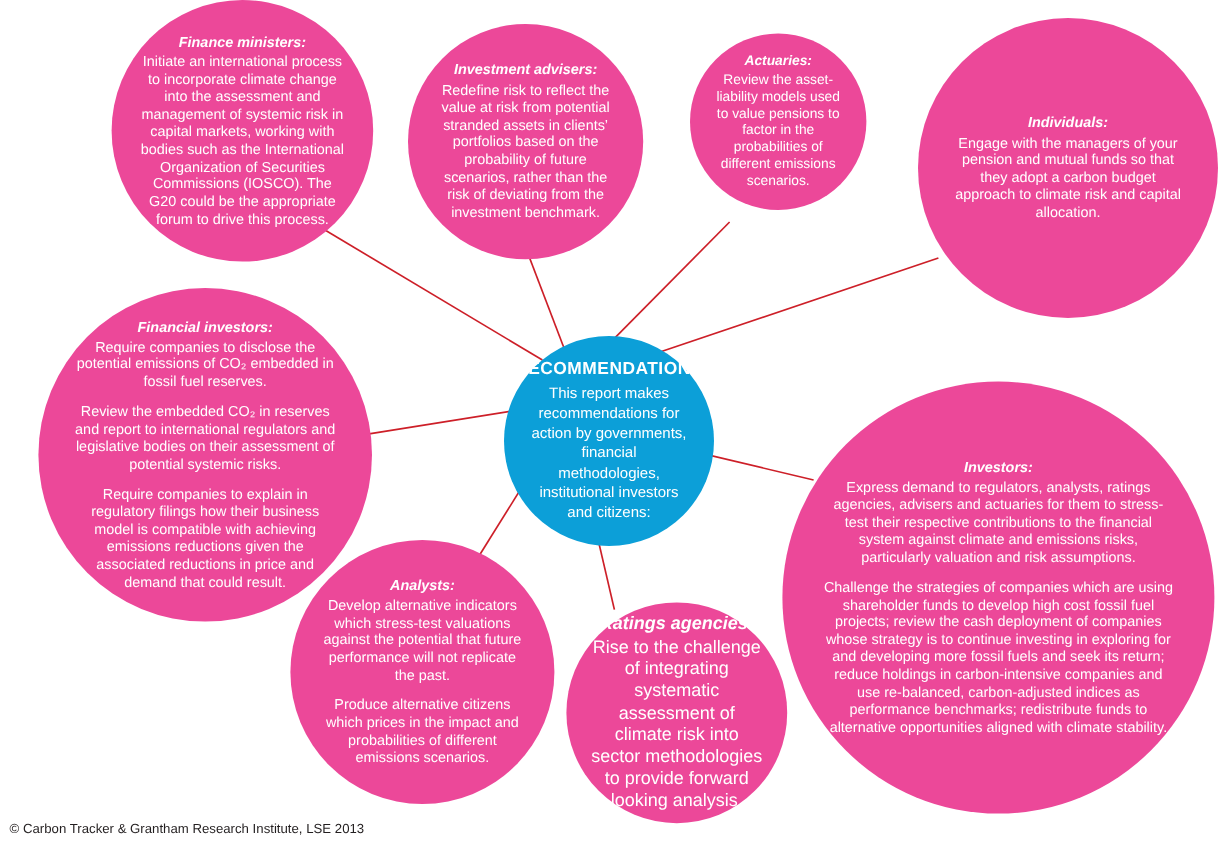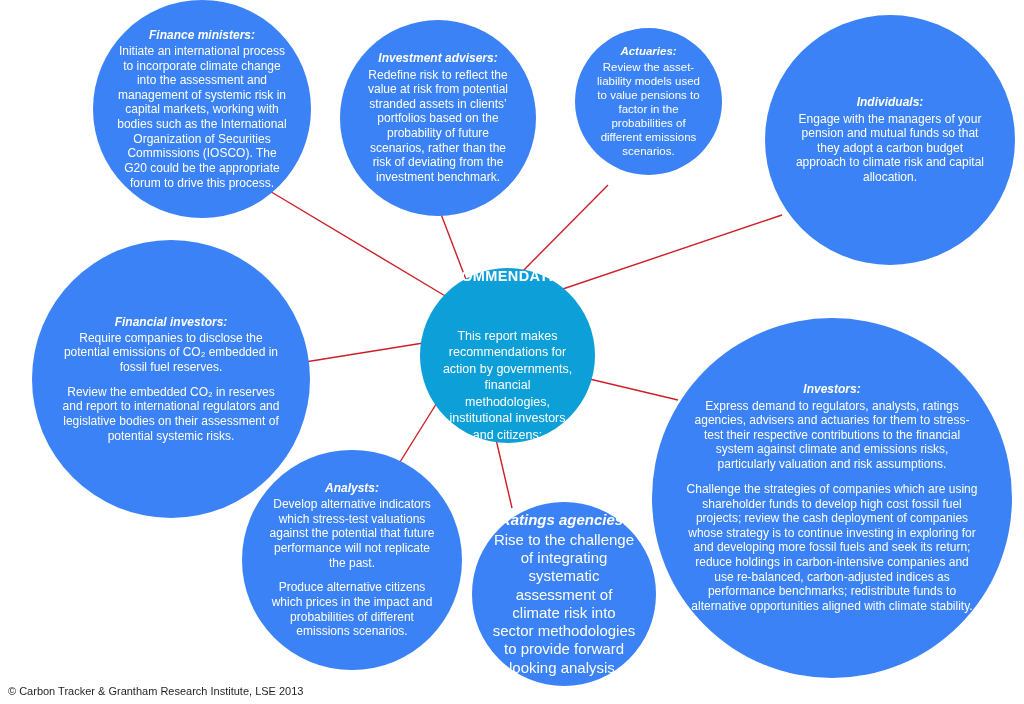--- a/index.html
+++ b/index.html
@@ -30,21 +30,21 @@
     border-radius: 50%;
     box-sizing: border-box;
     display: flex;
     flex-direction: column;
     align-items: center;
     justify-content: center;
     text-align: center;
     color: #ffffff;
   }
   .node.red {
-    background: #3b82f6;
+    background: #ec4899;
   }
   .node.center {
     background: #0c9fd8;
   }
   .node .title {
     font-style: italic;
     font-weight: bold;
     line-height: 1.18;
     margin-bottom: 2px;
   }
@@ -84,21 +84,21 @@
       <line x1="470" y1="290" x2="428" y2="180"></line>
       <line x1="512" y1="282" x2="608" y2="185"></line>
       <line x1="545" y1="295" x2="782" y2="215"></line>
       <line x1="442" y1="340" x2="305" y2="362"></line>
       <line x1="448" y1="385" x2="395" y2="470"></line>
       <line x1="488" y1="405" x2="512" y2="508"></line>
       <line x1="560" y1="372" x2="678" y2="400"></line>
     </g>
   </svg>
 
-  <div class="node center" style="left:420px; top:268px; width:175px; height:175px; padding:0 22px;justify-content:space-between;">
+  <div class="node center" style="left:420px; top:280px; width:175px; height:175px; padding:0 22px;">
     <div class="ctitle">RECOMMENDATIONS</div>
     <div class="para">This report makes recommendations for action by governments, financial methodologies, institutional investors and citizens:</div>
   </div>
 
   <div class="node red" style="left:93px; top:0px; width:218px; height:218px; padding:0 22px; font-size:12px;">
     <div class="title">Finance ministers:</div>
     <div class="para">Initiate an international process to incorporate climate change into the assessment and management of systemic risk in capital markets, working with bodies such as the International Organization of Securities Commissions (IOSCO). The G20 could be the appropriate forum to drive this process.</div>
   </div>
 
   <div class="node red" style="left:340px; top:20px; width:196px; height:196px; padding:0 20px; font-size:12px;">
@@ -113,20 +113,21 @@
 
   <div class="node red" style="left:765px; top:15px; width:250px; height:250px; padding:0 26px; font-size:12px;">
     <div class="title">Individuals:</div>
     <div class="para">Engage with the managers of your pension and mutual funds so that they adopt a carbon budget approach to climate risk and capital allocation.</div>
   </div>
 
   <div class="node red" style="left:32px; top:240px; width:278px; height:278px; padding:0 28px; font-size:12px;">
     <div class="title">Financial investors:</div>
     <div class="para">Require companies to disclose the potential emissions of CO₂ embedded in fossil fuel reserves.</div>
     <div class="para">Review the embedded CO₂ in reserves and report to international regulators and legislative bodies on their assessment of potential systemic risks.</div>
+    <div class="para">Require companies to explain in regulatory filings how their business model is compatible with achieving emissions reductions given the associated reductions in price and demand that could result.</div>
   </div>
 
   <div class="node red" style="left:242px; top:450px; width:220px; height:220px; padding:0 22px; font-size:12px;">
     <div class="title">Analysts:</div>
     <div class="para">Develop alternative indicators which stress-test valuations against the potential that future performance will not replicate the past.</div>
     <div class="para">Produce alternative citizens which prices in the impact and probabilities of different emissions scenarios.</div>
   </div>
 
   <div class="node red" style="left:472px; top:502px; width:184px; height:184px; padding:0 20px; font-size:15px;">
     <div class="title">Ratings agencies:</div>

